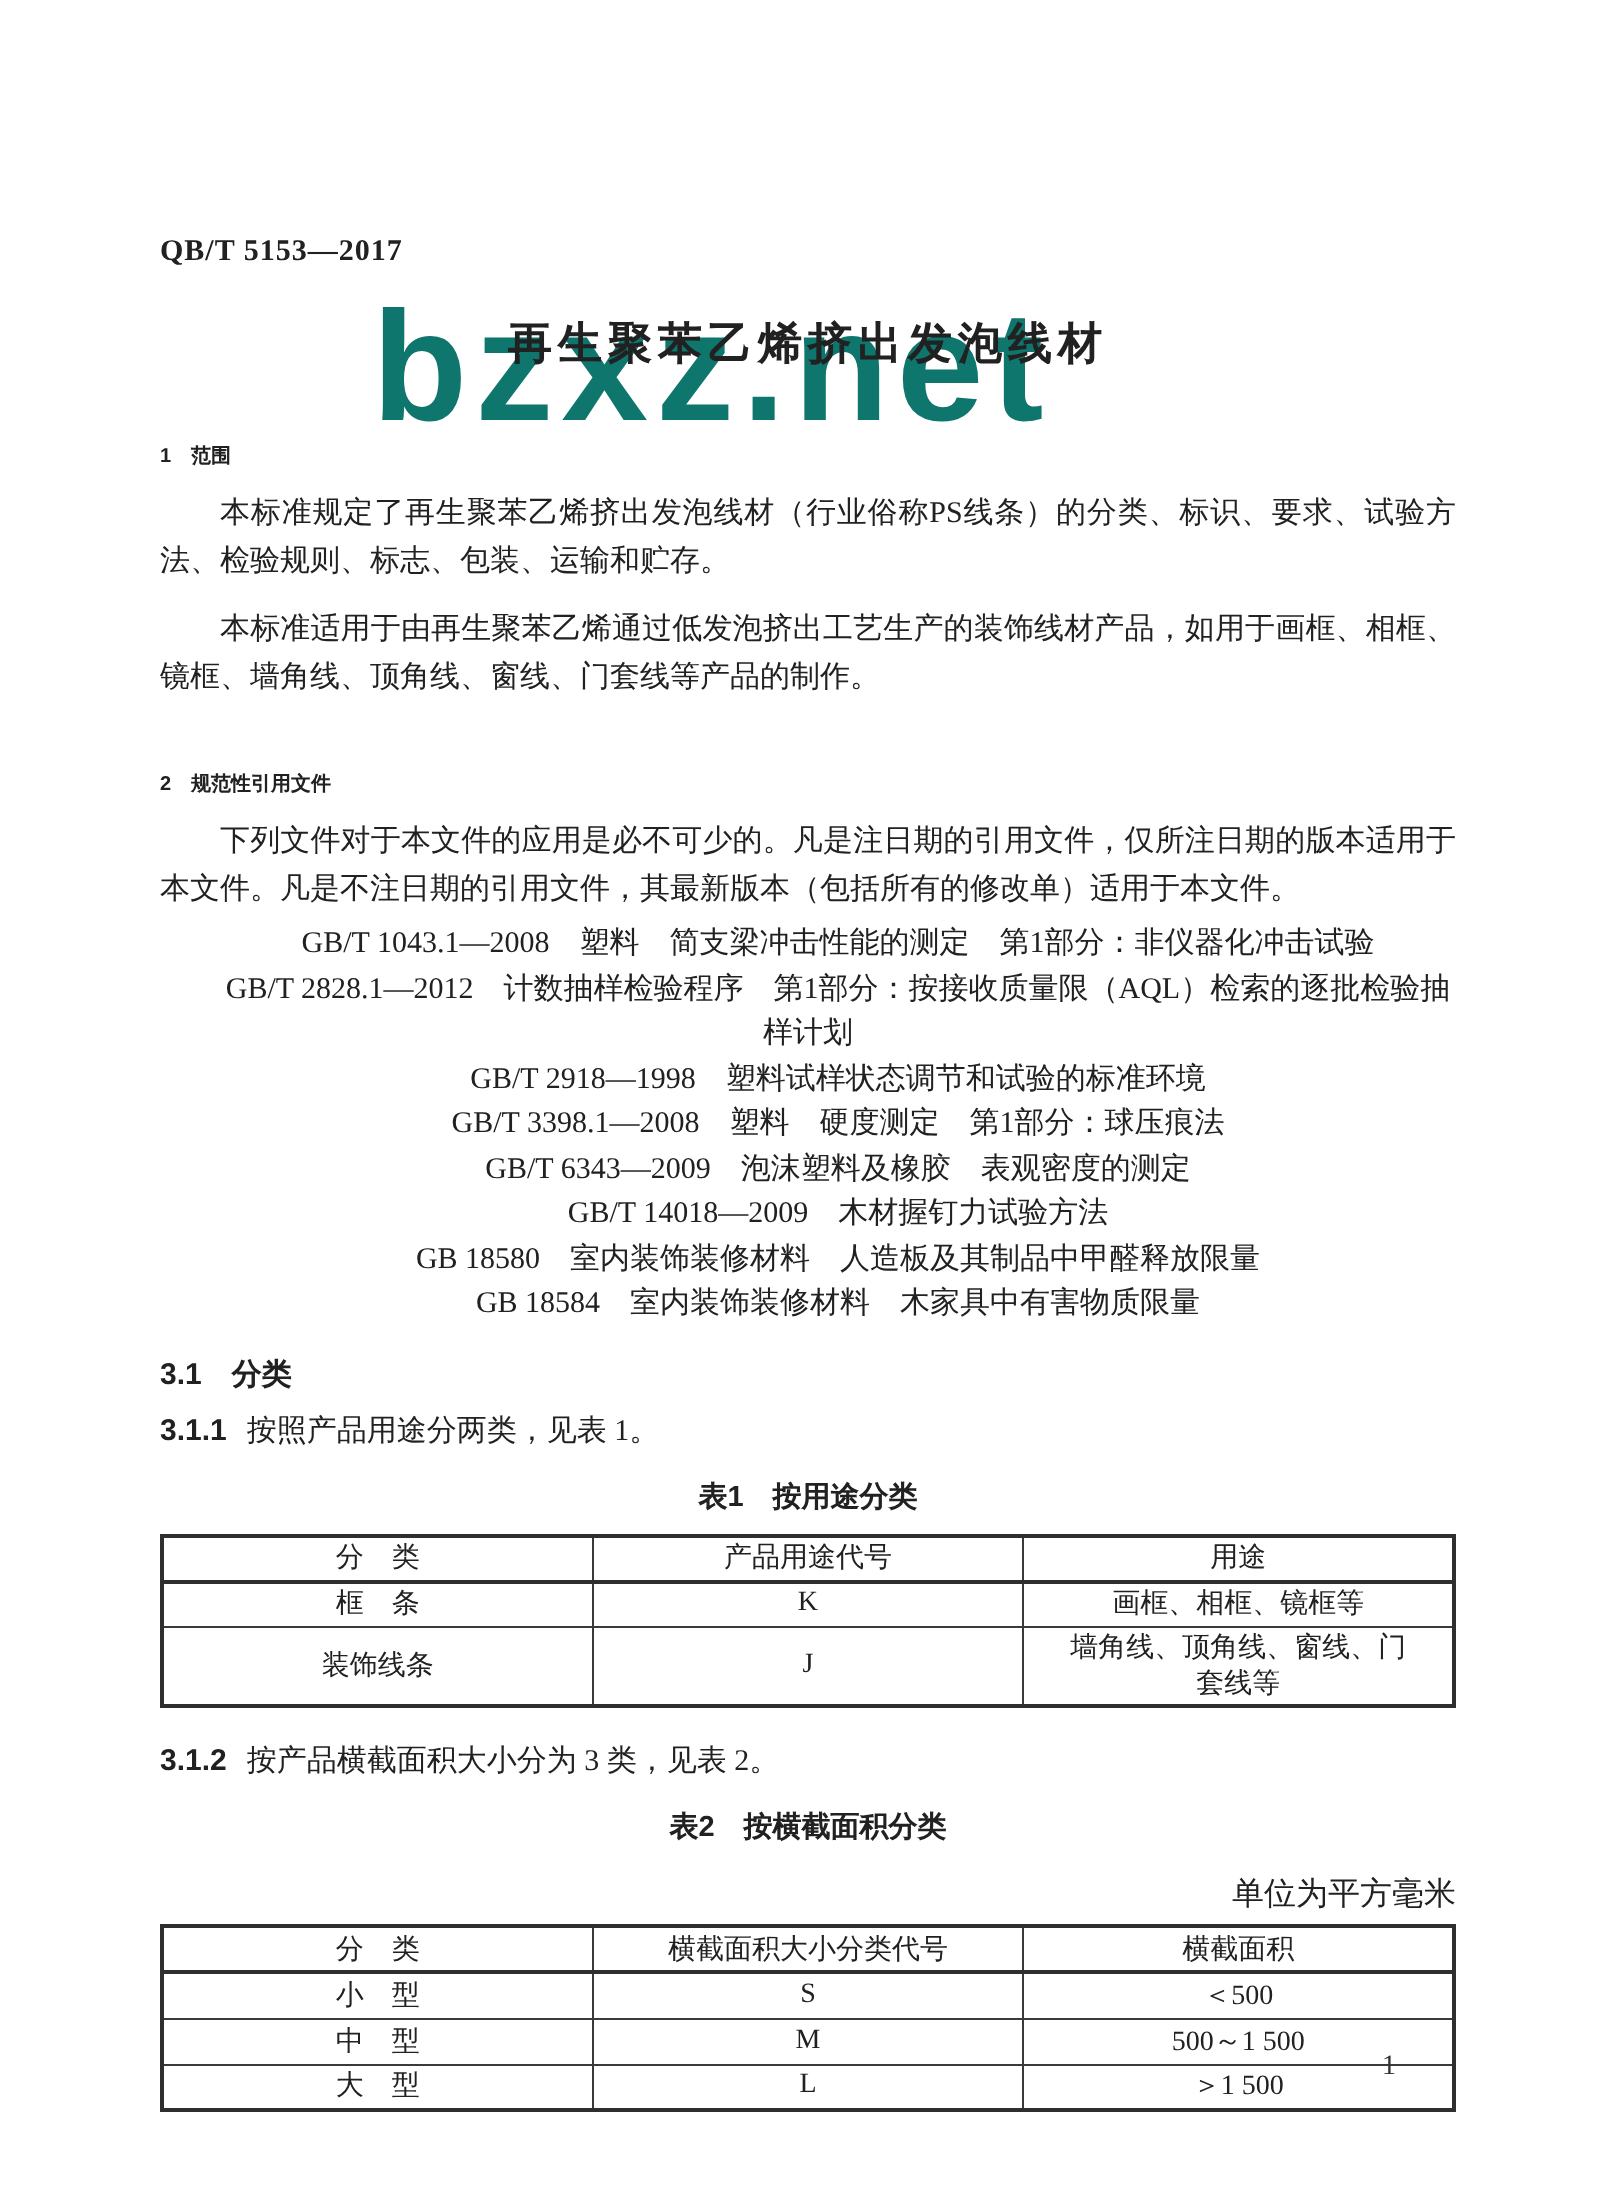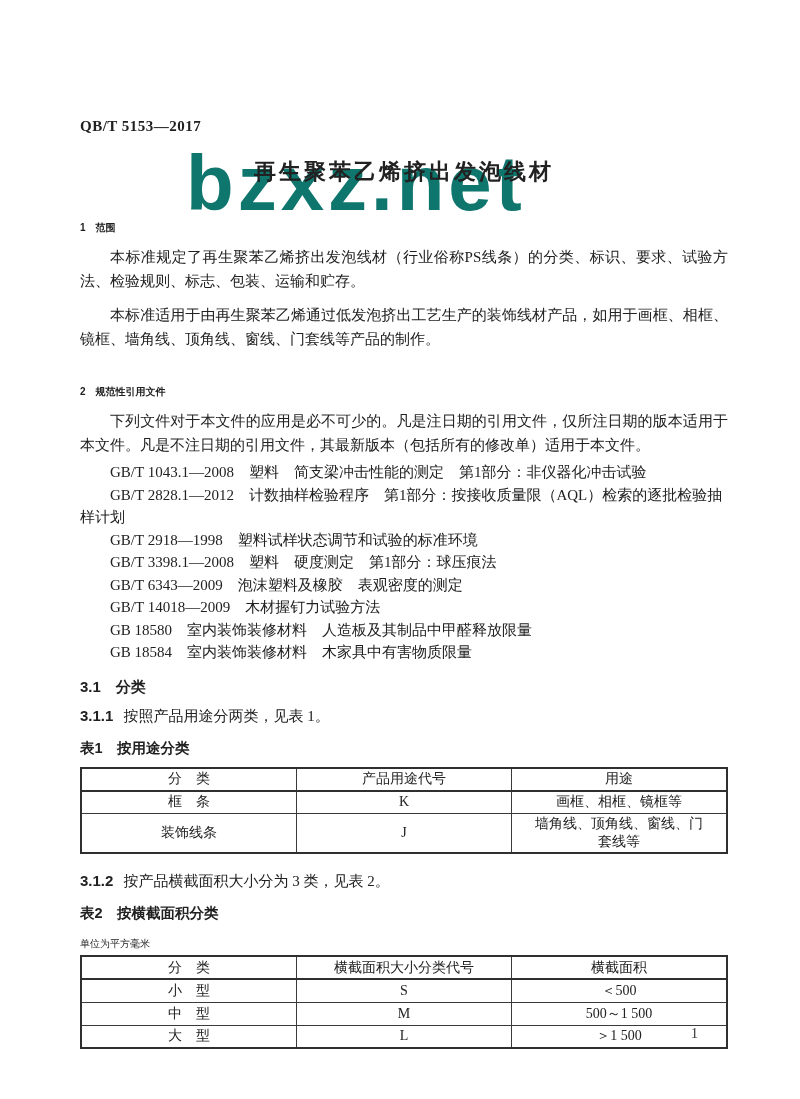--- a/index.html
+++ b/index.html
@@ -60,43 +60,44 @@
     margin-top:10px;
     font-size:15px;
     line-height:24px;
     text-indent:2em;
     text-align:justify;
   }
   .ref-line {
     font-size:15px;
     line-height:22.5px;
     text-indent:2em;
+    text-align:center;
   }
   .refs { margin-top:4px; }
   p.clause {
     margin-top:8px;
     font-size:15px;
     line-height:22px;
   }
   .clause-num {
     font-family:"Liberation Sans", sans-serif;
     font-weight:bold;
     margin-right:10px;
   }
   .table-caption {
     margin-top:12px;
-    text-align:left;
+    text-align:center;
     font-family:"Liberation Sans", sans-serif;
     font-weight:bold;
     font-size:14.5px;
   }
   .unit-note {
     margin-top:14px;
-    text-align:left;
-    font-size:10px;
+    text-align:right;
+    font-size:16px;
     margin-bottom:4px;
   }
   table.std {
     width:100%;
     border-collapse:collapse;
     border:2px solid #2f2f2f;
     font-size:14px;
     margin-top:9px;
   }
   table.std.no-top-gap { margin-top:0; }

